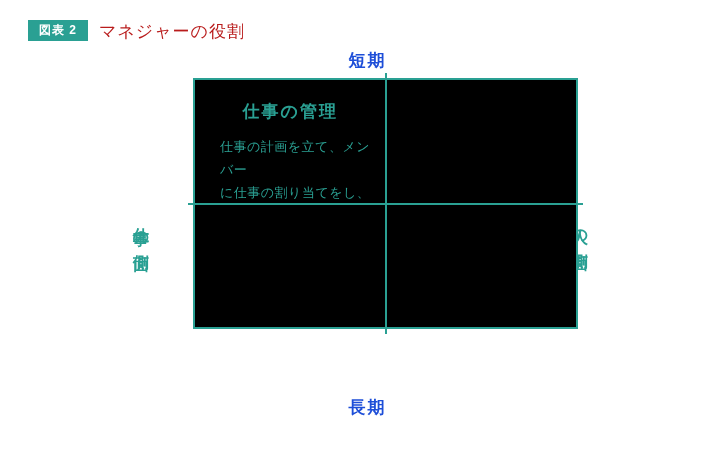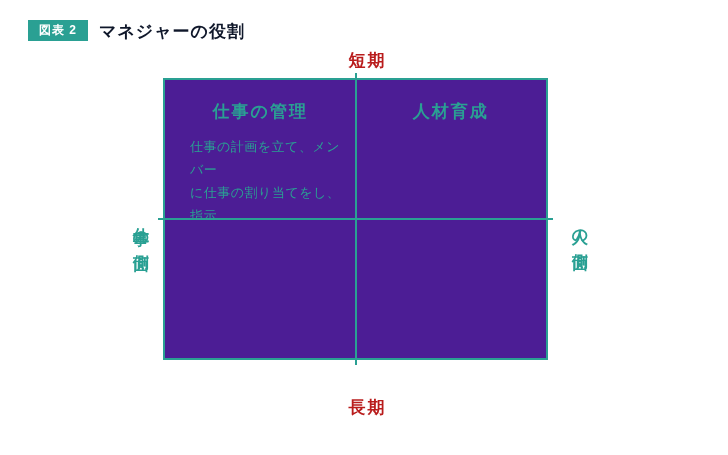--- a/index.html
+++ b/index.html
@@ -25,32 +25,32 @@
     background: #2aa093;
     color: #ffffff;
     font-size: 12px;
     font-weight: bold;
     letter-spacing: 1px;
     padding: 3px 11px 4px 11px;
     line-height: 14px;
   }
   .fig-title {
     font-size: 17px;
-    font-weight: bold;
-    color: #0f172a;
+    font-weight: normal;
+    color: #b91c1c;
     letter-spacing: 1px;
   }
 
   
   .axis-top, .axis-bottom {
     position: absolute;
     left: 175px;
     width: 385px;
     text-align: center;
-    color: #b91c1c;
+    color: #1d4ed8;
     font-size: 17px;
     font-weight: bold;
     letter-spacing: 2px;
   }
   .axis-top { top: 49px; }
   .axis-bottom { top: 396px; }
   .axis-left, .axis-right {
     position: absolute;
     top: 231px;
     transform: translateY(-50%);
@@ -60,27 +60,27 @@
     font-weight: bold;
     letter-spacing: 3px;
     line-height: 18px;
   }
   .axis-left { left: 132px; }
   .axis-right { left: 571px; }
 
   
   .matrix {
     position: absolute;
-    left: 163px;
+    left: 193px;
     top: 78px;
     width: 385px;
-    height: 282px;
+    height: 251px;
     box-sizing: border-box;
     border: 2px solid #2aa093;
-    background: #4c1d95;
+    background: #000000;
   }
   .vline {
     position: absolute;
     left: 50%;
     top: -7px;
     bottom: -7px;
     width: 2px;
     margin-left: -1px;
     background: #2aa093;
   }
@@ -144,19 +144,18 @@
         <h3 class="cell-title">仕事の管理</h3>
         <p class="cell-desc">仕事の計画を立て、メンバー
 に仕事の割り当てをし、指示
 命令し、進捗をコントロール
 すること</p>
       </div>
 
 
 
       <div class="cell">
-        <h3 class="cell-title">人材育成</h3>
       </div>
 
     </div>
   </div>
 
 </div>
 
 </body></html>

